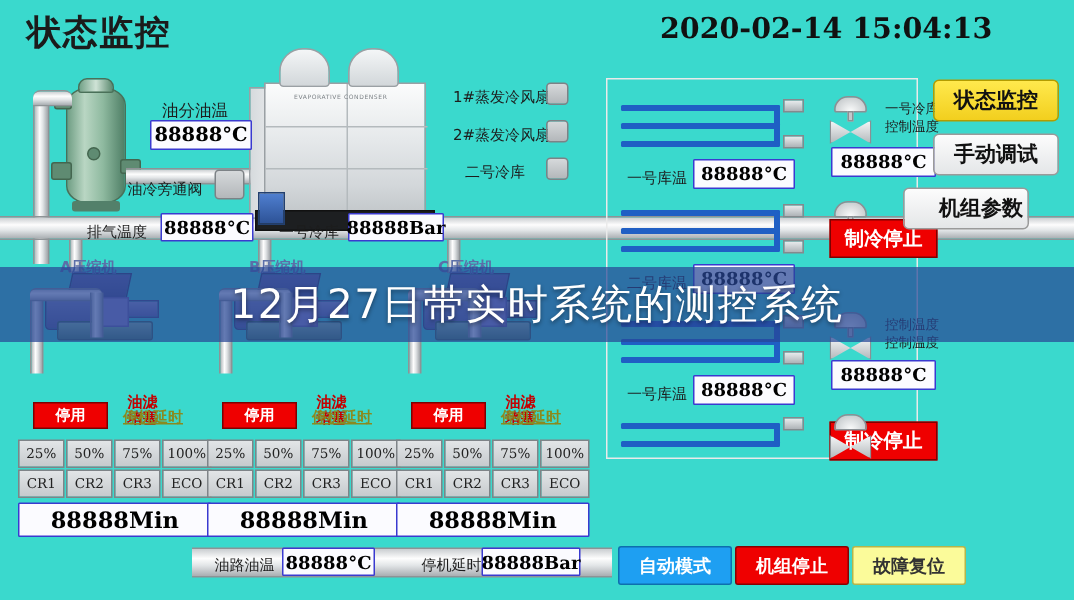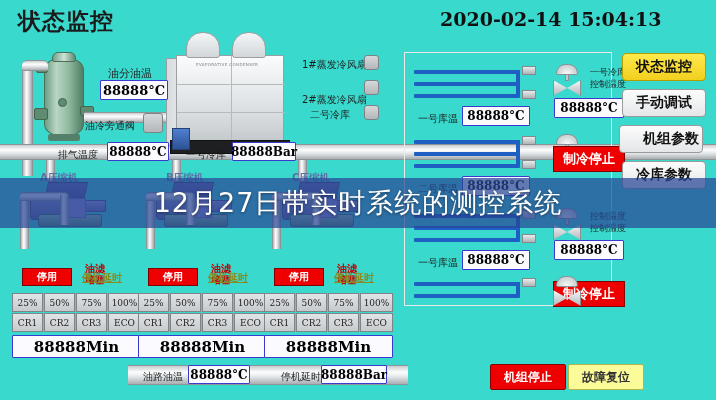--- a/index.html
+++ b/index.html
@@ -229,21 +229,21 @@
     <div class="cond-line" style="left:54px;top:0;width:1px;height:92px;"></div>
   </div>
   <div class="cond-brand">EVAPORATIVE CONDENSER</div>
   <div class="cond-fan" style="left:186px;top:32px;"></div>
   <div class="cond-fan" style="left:232px;top:32px;"></div>
   <div class="cond-base"></div>
   <div class="cond-blue"></div>
 
   <div class="lbl" style="left:302px;top:58px;">1#蒸发冷风扇</div>
   <div class="ind" style="left:364px;top:55px;"></div>
-  <div class="lbl" style="left:302px;top:93px;">2#蒸发冷风扇</div>
+  <div class="lbl" style="left:302px;top:83px;">2#蒸发冷风扇</div>
   <div class="ind" style="left:364px;top:80px;"></div>
   <div class="lbl" style="left:310px;top:108px;">二号冷库</div>
   <div class="ind" style="left:364px;top:105px;"></div>
 
   <div class="lbl" style="left:108px;top:66px;font-size:11px;">油分油温</div>
   <div class="ro" style="left:100px;top:80px;width:68px;height:20px;font-size:13px;">88888°C</div>
 
   <div class="lbl" style="left:85px;top:119px;font-size:10px;">油冷旁通阀</div>
   <div class="ind" style="left:143px;top:113px;width:20px;height:20px;"></div>
 
@@ -398,23 +398,23 @@
 
   <div class="coil" style="left:414px;top:282px;width:106px;"></div>
   <div class="coil" style="left:414px;top:294px;width:106px;"></div>
   <div class="coil-cap" style="left:516px;top:282px;height:14px;"></div>
   <div class="fitting" style="left:522px;top:278px;"></div>
   <div class="valve-top" style="left:556px;top:276px;"></div>
   <div class="valve-body" style="left:553px;top:290px;"></div>
 
   <div class="nav active" style="left:622px;top:53px;">状态监控</div>
   <div class="nav" style="left:622px;top:89px;">手动调试</div>
-  <div class="nav" style="left:619px;top:125px;padding-left:20px;">机组参数</div>
-  <div class="nav" style="left:622px;top:161px;">冷库参数</div>
-
+  <div class="nav" style="left:602px;top:125px;padding-left:20px;">机组参数</div>
+
+  <div class="act blue" style="left:412px;top:364px;">自动模式</div>
   <div class="act red" style="left:490px;top:364px;">机组停止</div>
   <div class="act yellow" style="left:568px;top:364px;">故障复位</div>
 
   <div class="banner">
     <span class="banner-text">12月27日带实时系统的测控系统</span>
   </div>
 
 </div>
 
 </body></html>

